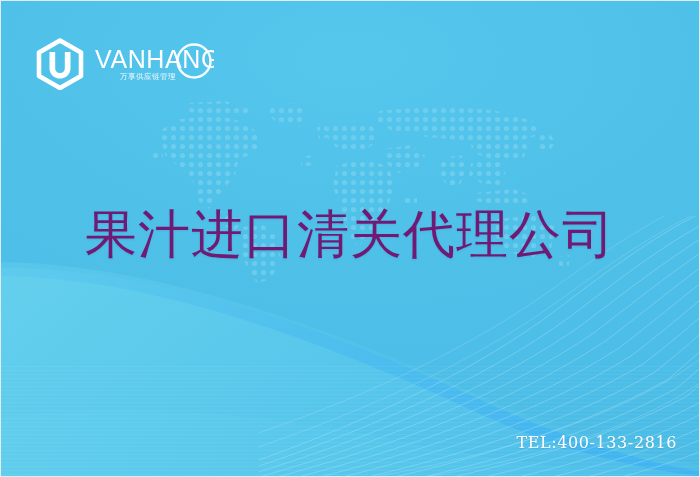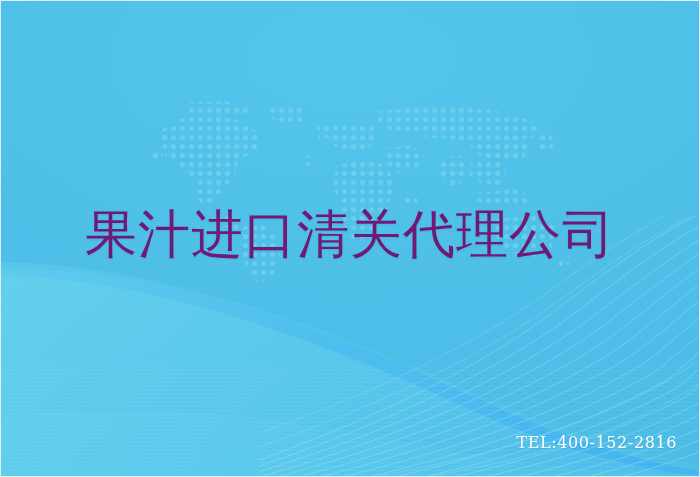--- a/index.html
+++ b/index.html
@@ -250,18 +250,40 @@
         <path d="M-40,230 C80,192 200,140 292,74 C344,36 390,6 436,-16"></path>
         <path d="M-40,244 C86,204 206,152 298,86 C350,48 394,18 440,-4"></path>
         <path d="M120,260 C230,240 334,208 410,164 C452,138 480,112 506,88"></path>
         <path d="M160,262 C262,246 356,218 424,178 C462,154 488,130 510,108"></path>
       </g>
     </svg>
   </div>
 
   <div class="bottom-weave"></div>
 
+  <div class="logo">
+    <div class="logo-mark">
+      <svg viewBox="0 0 52 52" xmlns="http://www.w3.org/2000/svg" aria-hidden="true">
+
+        <path d="M26 2.5 L47 14.5 L47 38 L26 50 L5 38 L5 14.5 Z" fill="none" stroke="#ffffff" stroke-width="4.6" stroke-linejoin="round"></path>
+
+        <path d="M15.5 14 L15.5 30.5 C15.5 36.2 20.4 40.6 26 40.6 C31.6 40.6 36.5 36.2 36.5 30.5 L36.5 14
+                 L30.8 14 L30.8 30.2 C30.8 33.0 28.7 35.0 26 35.0 C23.3 35.0 21.2 33.0 21.2 30.2 L21.2 14 Z" fill="#ffffff"></path>
+        <path d="M21.6 14 L30.4 14 L26 24.6 Z" fill="#4fc0e8"></path>
+      </svg>
+    </div>
+
+    <div class="logo-wordmark">
+      <svg class="logo-word-svg" viewBox="0 0 120 46" xmlns="http://www.w3.org/2000/svg">
+
+        <circle cx="100" cy="20" r="16.5" fill="none" stroke="#ffffff" stroke-width="2.4" opacity="0.95"></circle>
+        <text id="wm-main" x="1" y="27" font-family="'Liberation Sans', sans-serif" font-size="25" letter-spacing="0.6" fill="#ffffff">VANHANG</text>
+        <text id="wm-sub" x="26" y="38" font-family="'DejaVu Sans', sans-serif" font-size="7.6" letter-spacing="0.4" fill="#ffffff" opacity="0.92">万享供应链管理</text>
+      </svg>
+
+    </div>
+  </div>
 
   <div class="headline">果汁进口清关代理公司</div>
 
-  <div class="phone">TEL:400-152-2816</div>
+  <div class="phone">TEL:400-133-2816</div>
 
 </div>
 
 </body></html>

